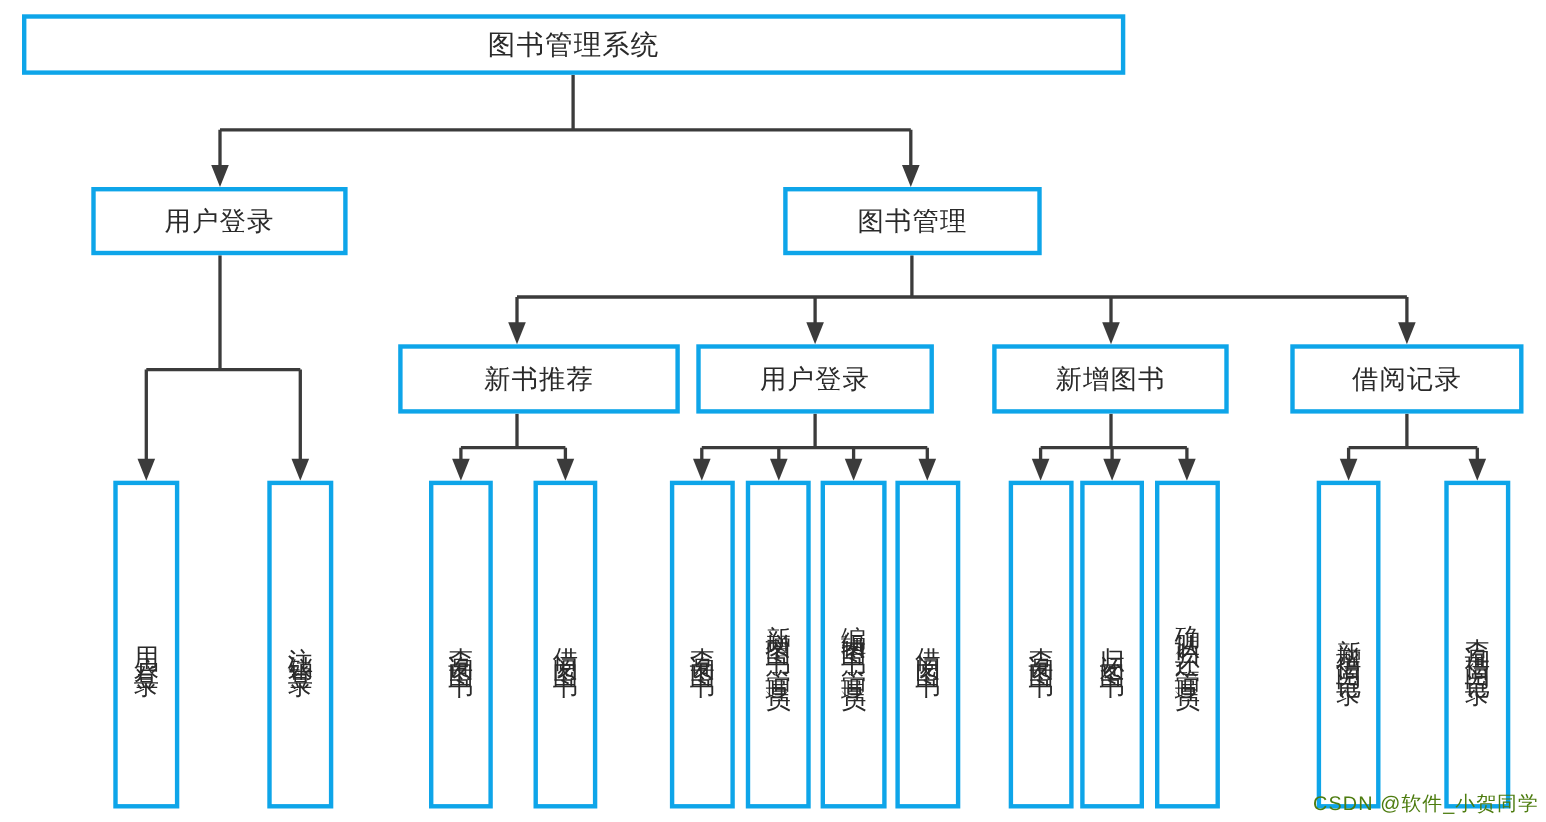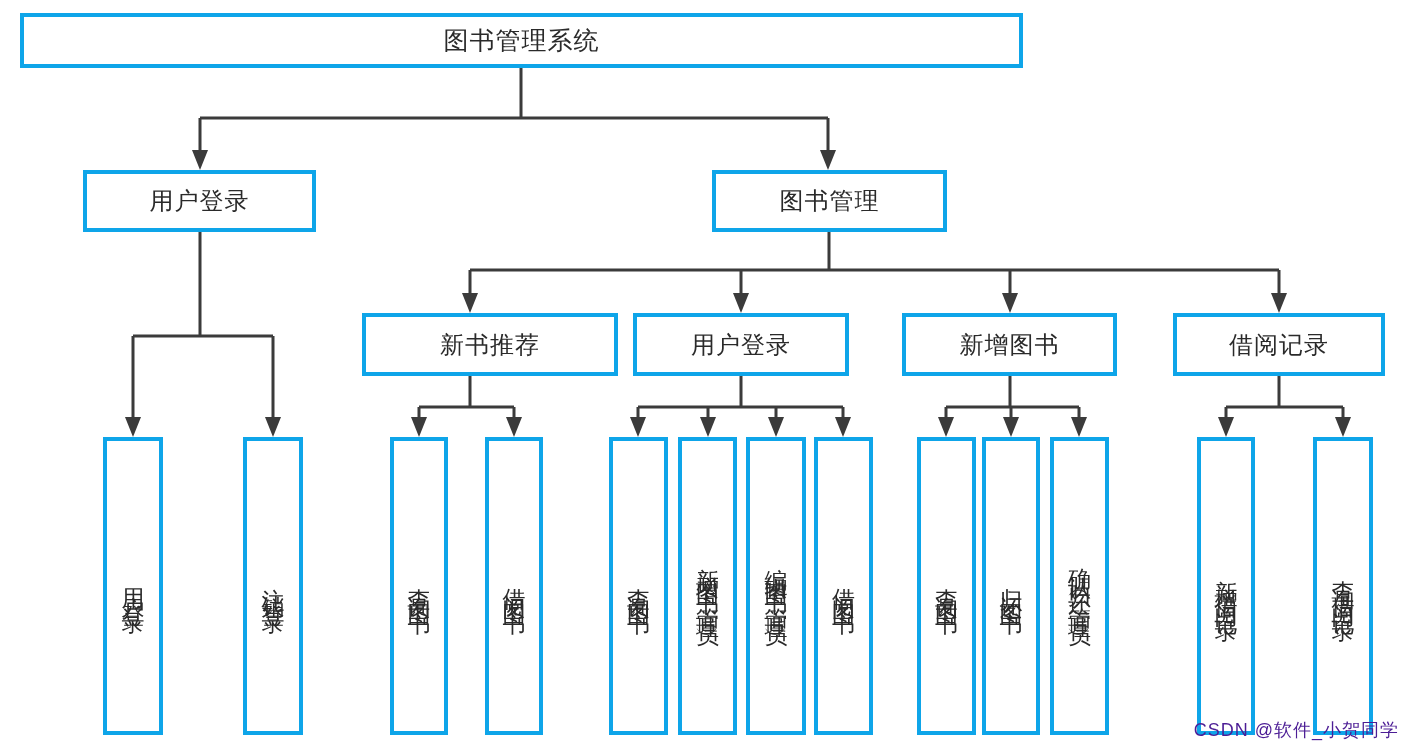--- a/index.html
+++ b/index.html
@@ -40,21 +40,21 @@
     letter-spacing: 8px;
     line-height: 1;
     white-space: nowrap;
   }
   .watermark {
     position: absolute;
     right: 6px;
     bottom: 5px;
     font-size: 18px;
     letter-spacing: 1px;
-    color: #4c1d95;
+    color: #4d7c0f;
   }
 </style>
 </head>
 <body>
 
 <div class="canvas">
 
   <svg class="connectors" viewBox="0 0 1405 747" xmlns="http://www.w3.org/2000/svg">
     <g stroke="#3b3b3b" stroke-width="3" fill="none">
       <path d="M521 68 V118 M200 118 H828 M200 118 V152 M828 118 V152"></path>

